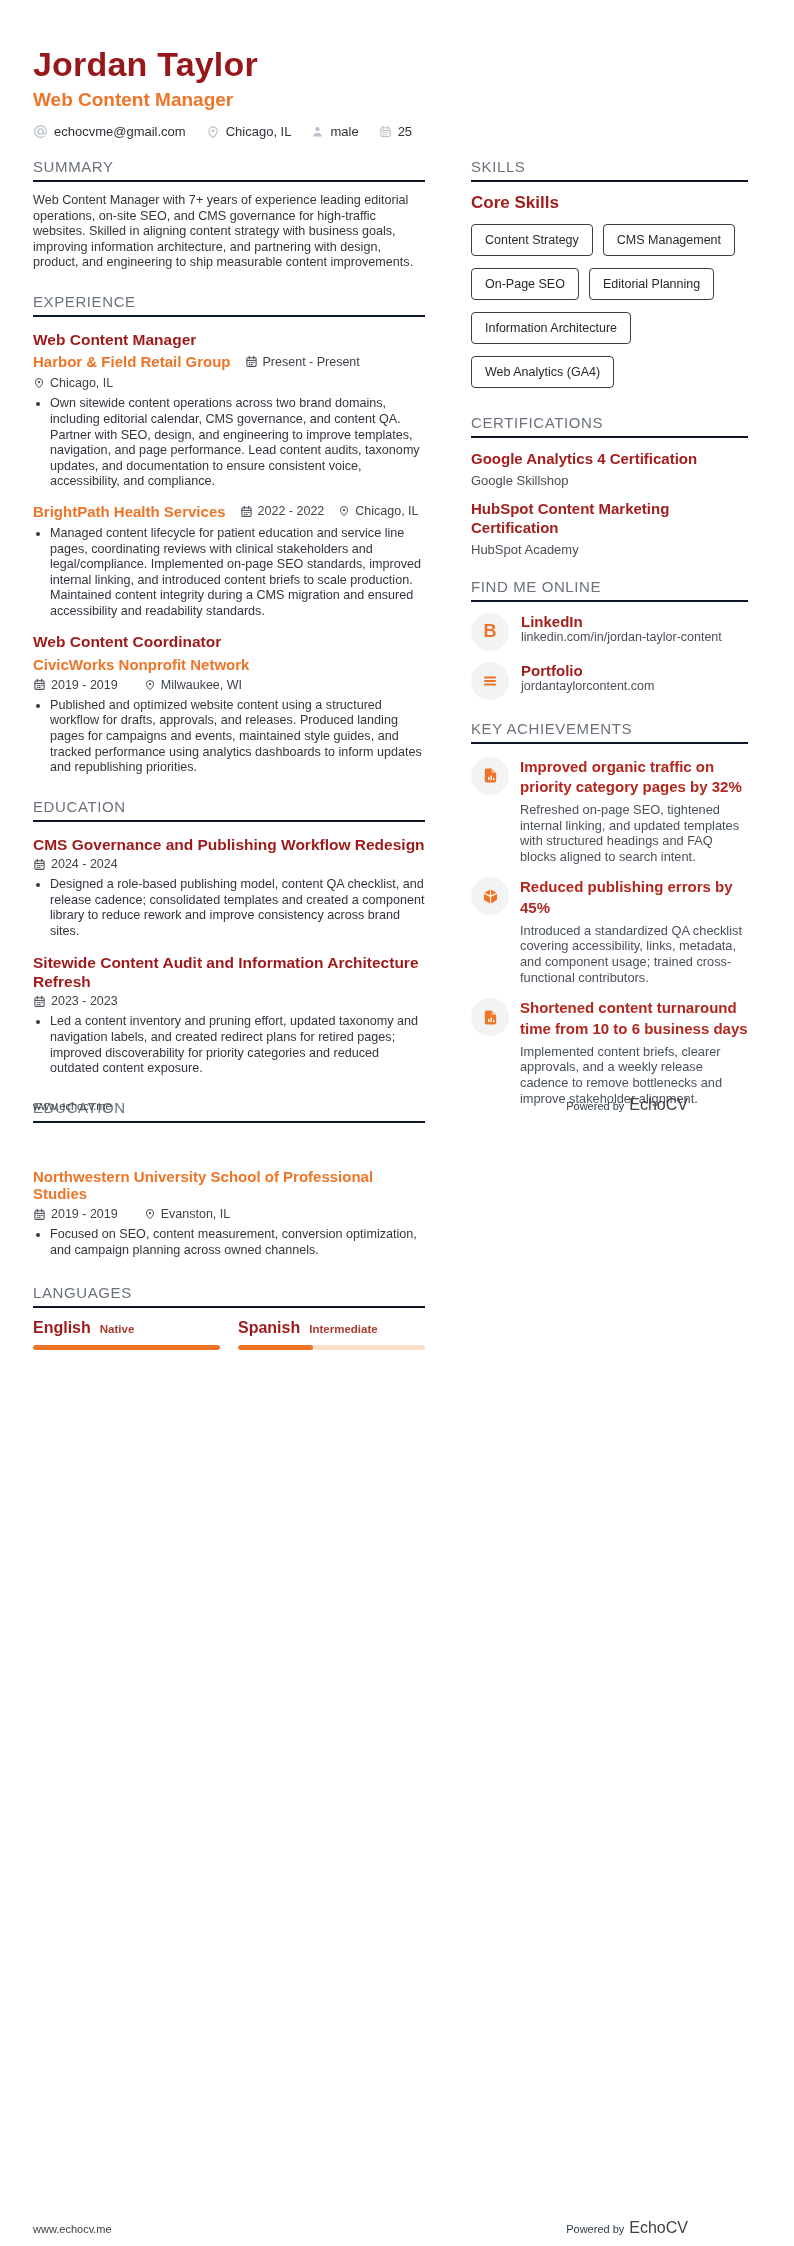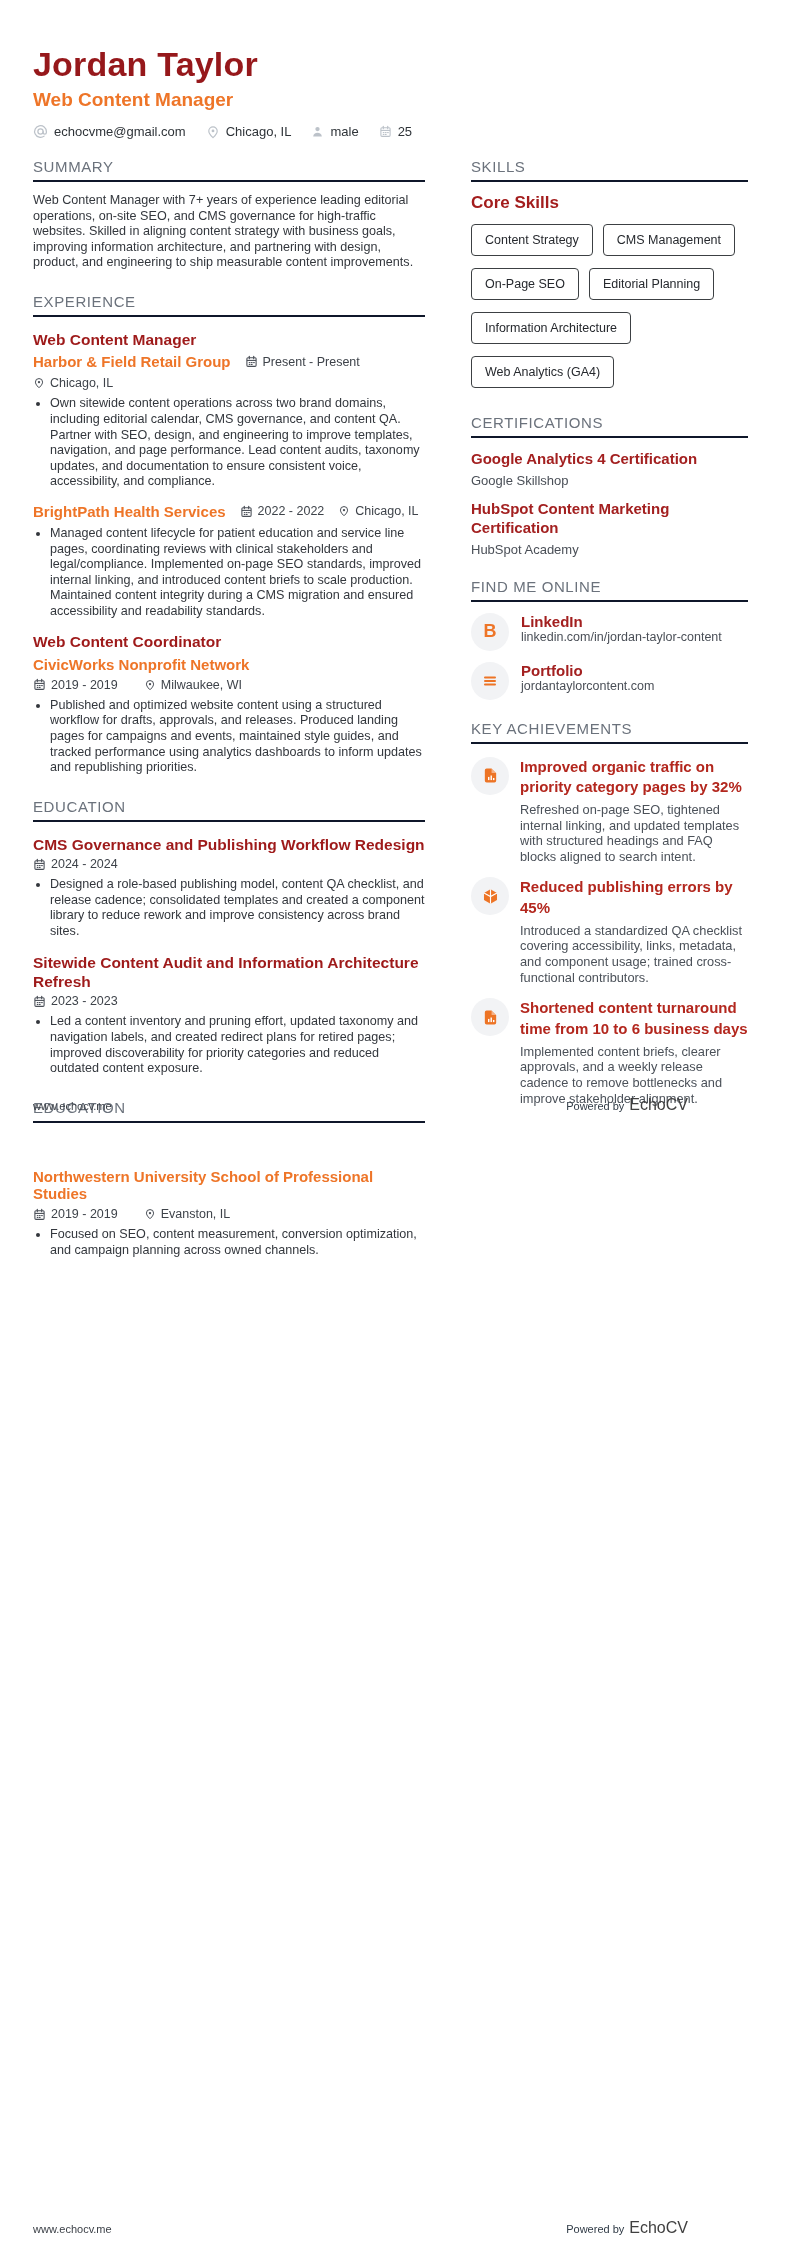--- a/index.html
+++ b/index.html
@@ -404,20 +404,43 @@
                 <use href="#i-pin"></use>
               </svg>
             <span>Evanston, IL</span>
           </span>
         </div>
         <ul class="bullets">
             <li>Focused on SEO, content measurement, conversion optimization, and campaign planning across owned channels.</li>
           </ul>
       </div>
 
+      <div class="sec" style="margin-top:26px;">
+        <div class="sec-h">LANGUAGES</div>
+        <div class="lang-grid">
+          <div>
+            <div class="lang-head">
+              <span class="lang-name">English</span>
+              <span class="lang-level">Native</span>
+            </div>
+            <div class="lang-bar">
+              <div class="lang-fill" style="width: 100%;"></div>
+            </div>
+          </div>
+          <div>
+            <div class="lang-head">
+              <span class="lang-name">Spanish</span>
+              <span class="lang-level">Intermediate</span>
+            </div>
+            <div class="lang-bar">
+              <div class="lang-fill" style="width: 40%;"></div>
+            </div>
+          </div>
+        </div>
+      </div>
 
     </div>
 
     <div class="footer">
       <span class="footer-site">www.echocv.me</span>
       <span class="footer-right">
         <span class="footer-powered">Powered by</span>
         <span class="footer-brand">EchoCV</span>
       </span>
     </div>

